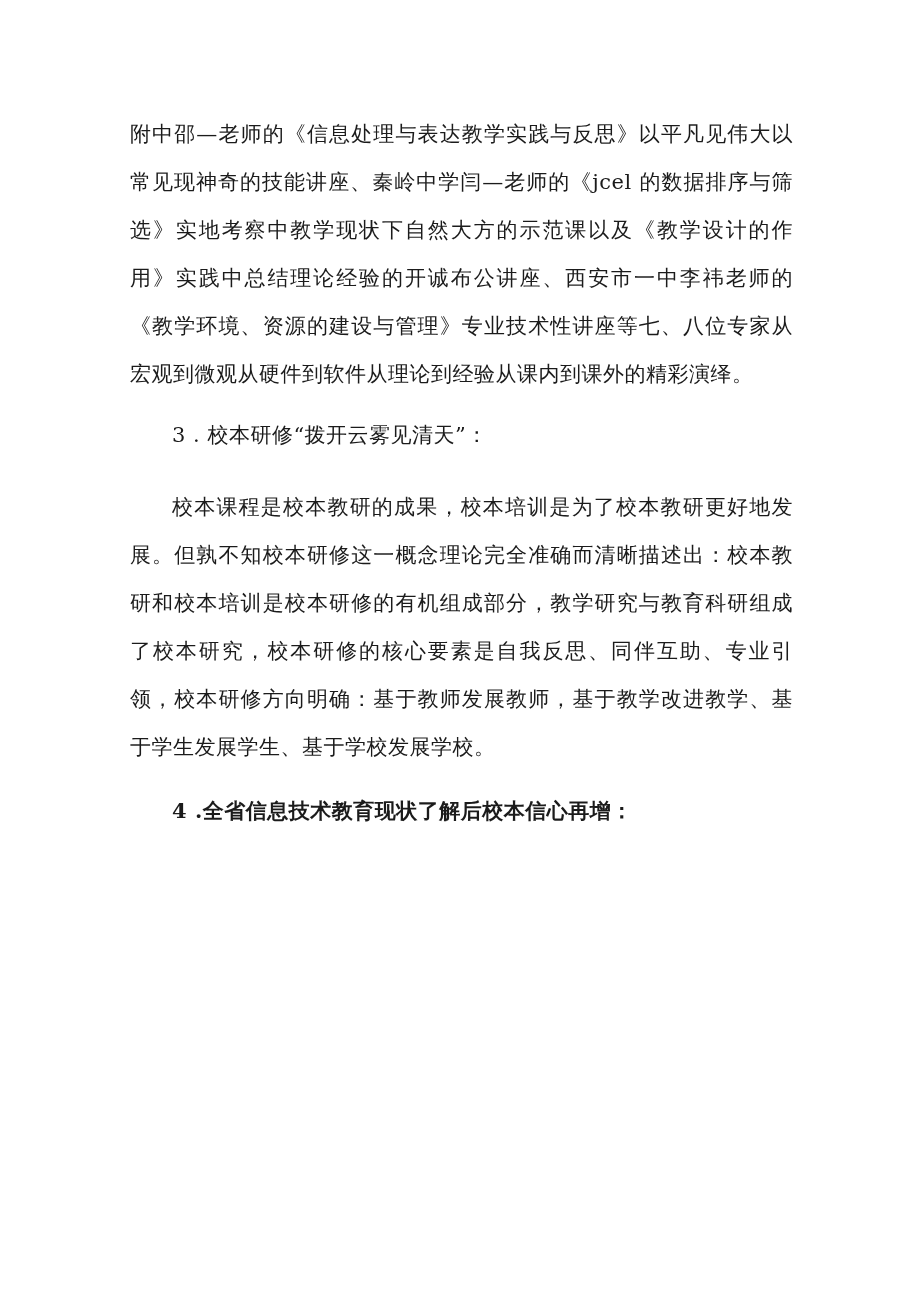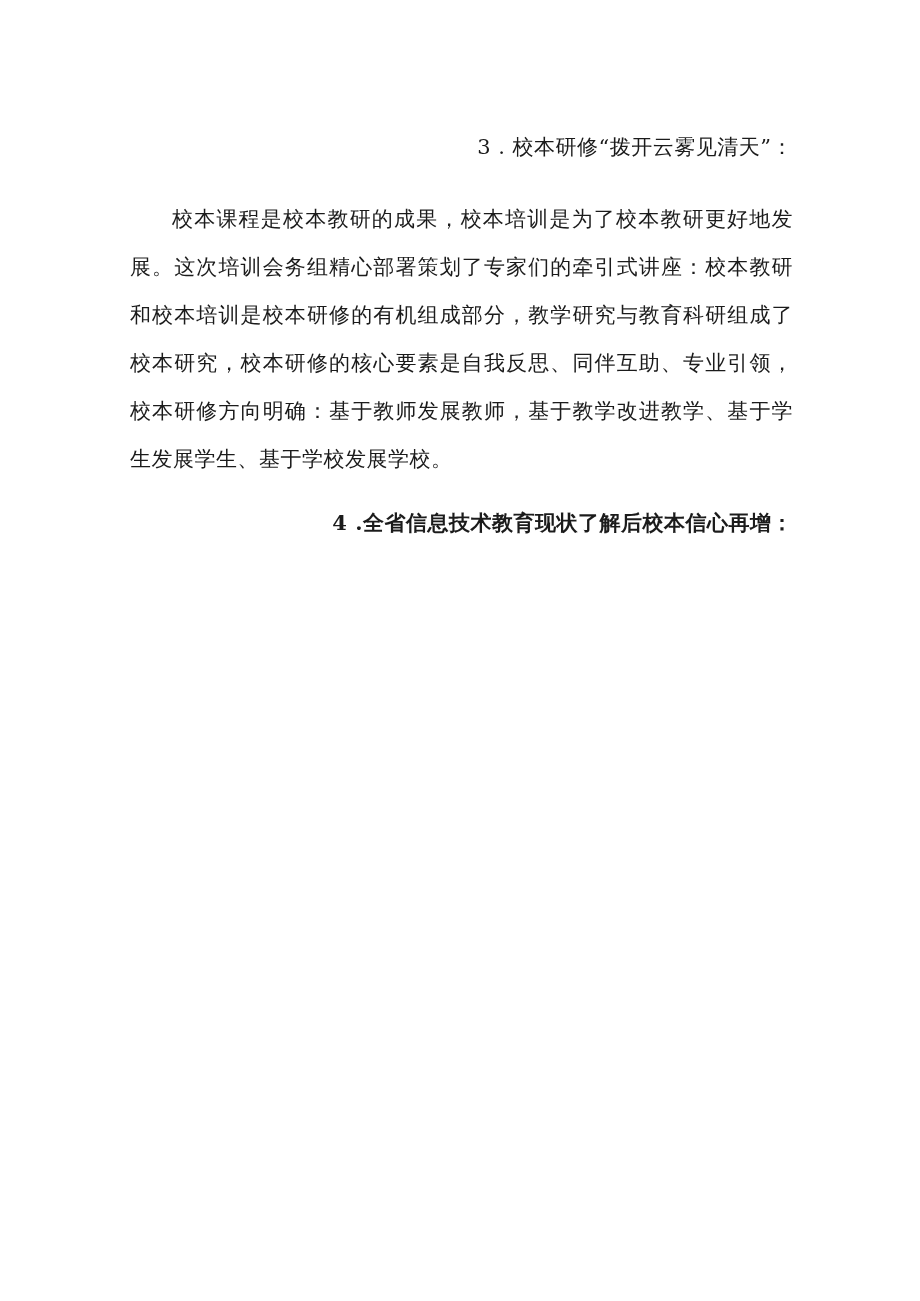--- a/index.html
+++ b/index.html
@@ -31,31 +31,32 @@
   .para {
     margin: 0;
     text-indent: 2em;
   }
   .para.no-indent {
     text-indent: 0;
   }
   .heading {
     margin: 13px 0 24px 0;
     text-indent: 2em;
-    text-align: right;
+    text-align: left;
   }
   .heading.second {
     margin: 16px 0 0 0;
   }
   .heading.bold {
     font-weight: bold;
   }
 </style>
 </head>
 <body>
 
 <div class="page">
   <div class="content">
+    <p class="para no-indent">附中邵—老师的《信息处理与表达教学实践与反思》以平凡见伟大以常见现神奇的技能讲座、秦岭中学闫—老师的《jcel 的数据排序与筛选》实地考察中教学现状下自然大方的示范课以及《教学设计的作用》实践中总结理论经验的开诚布公讲座、西安市一中李祎老师的《教学环境、资源的建设与管理》专业技术性讲座等七、八位专家从宏观到微观从硬件到软件从理论到经验从课内到课外的精彩演绎。</p>
     <p class="heading">3 . 校本研修“拨开云雾见清天”：</p>
-    <p class="para">校本课程是校本教研的成果，校本培训是为了校本教研更好地发展。这次培训会务组精心部署策划了专家们的牵引式讲座：校本教研和校本培训是校本研修的有机组成部分，教学研究与教育科研组成了校本研究，校本研修的核心要素是自我反思、同伴互助、专业引领，校本研修方向明确：基于教师发展教师，基于教学改进教学、基于学生发展学生、基于学校发展学校。</p>
+    <p class="para">校本课程是校本教研的成果，校本培训是为了校本教研更好地发展。但孰不知校本研修这一概念理论完全准确而清晰描述出：校本教研和校本培训是校本研修的有机组成部分，教学研究与教育科研组成了校本研究，校本研修的核心要素是自我反思、同伴互助、专业引领，校本研修方向明确：基于教师发展教师，基于教学改进教学、基于学生发展学生、基于学校发展学校。</p>
     <p class="heading second bold">4 .全省信息技术教育现状了解后校本信心再增：</p>
   </div>
 </div>
 
 </body></html>

